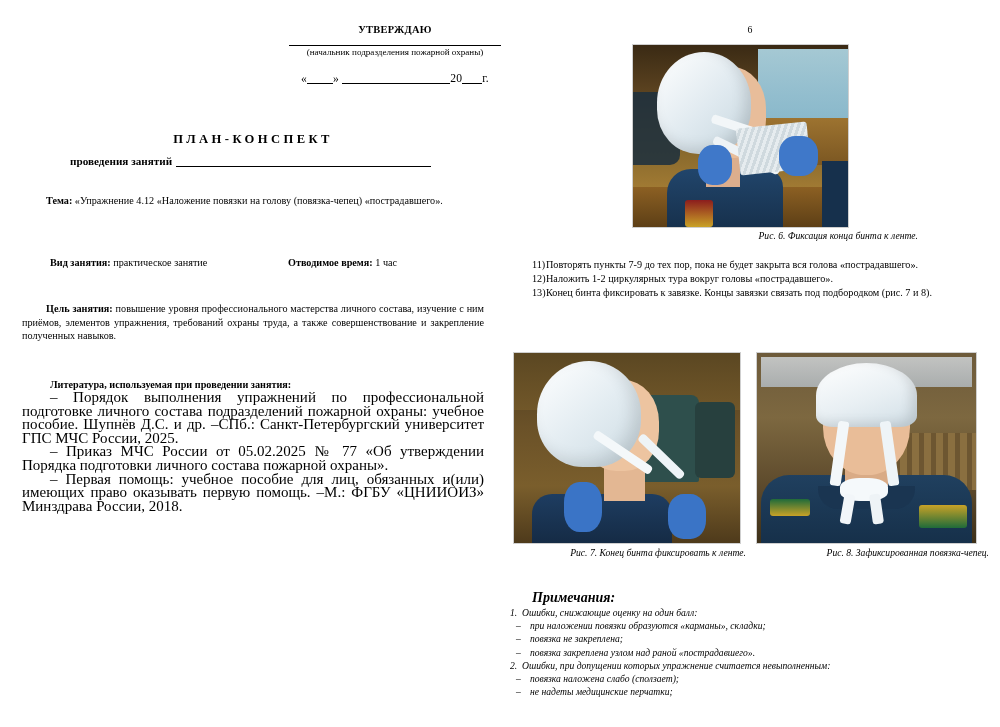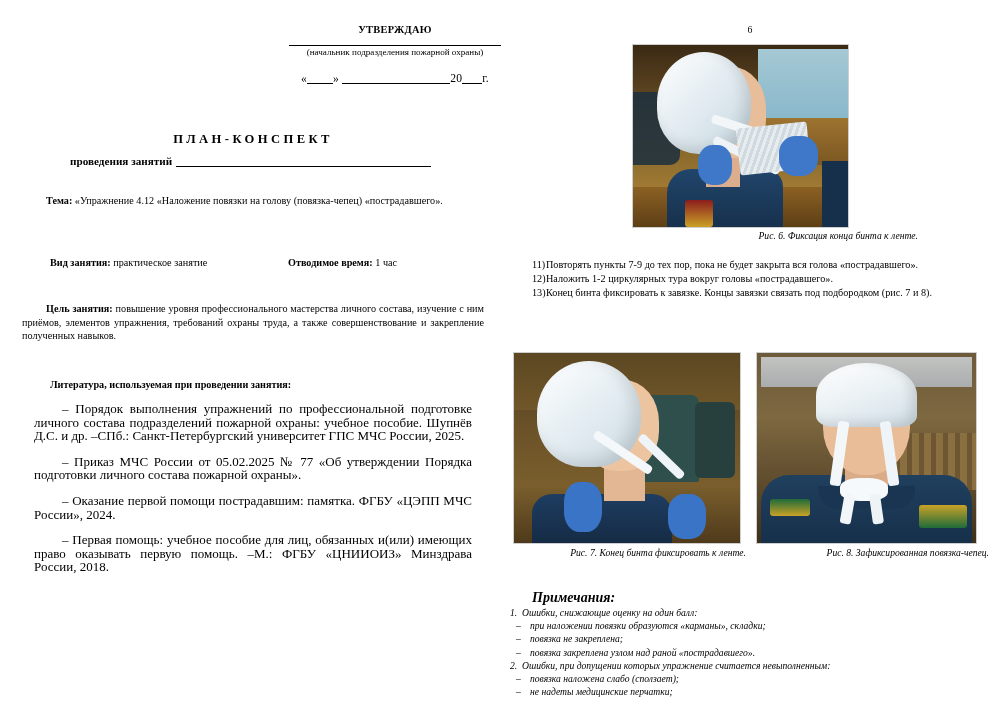--- a/index.html
+++ b/index.html
@@ -84,21 +84,21 @@
   .sec-theme     { left: 0; top: 178px; }
   .sec-kind      { left: 0; top: 241px; }
   .sec-goal      { left: 0; top: 286px; }
   .sec-lit       { left: 0; top: 363px; }
 
   .kind-row { font-size: 10.2px; position: relative; }
   .kind-left  { position: absolute; left: 28px; top: 0; white-space: nowrap; }
   .kind-right { position: absolute; left: 266px; top: 0; white-space: nowrap; }
 
   .lit-head { font-size: 10.2px; font-weight: bold; text-indent: 28px; margin-bottom: 1px; }
-  .lit-item { font-size: 13px; line-height: 13.6px; text-align: justify; text-indent: 28px; margin: 12px; }
+  .lit-item { font-size: 15px; line-height: 13.6px; text-align: justify; text-indent: 28px; margin: 0; }
 
   
   .page-num {
     position: absolute; left: 0; top: 8px; width: 484px;
     text-align: center; font-size: 9.8px;
   }
 
   .fig-wrap-single {
     position: absolute; left: 124px; top: 28px;
     width: 217px; height: 184px;
@@ -279,21 +279,20 @@
       <p class="t indent">
         <span class="b">Цель занятия:</span>
         <span>повышение уровня профессионального мастерства личного состава, изучение с ним приёмов, элементов упражнения, требований охраны труда, а также совершенствование и закрепление полученных навыков.</span>
       </p>
     </div>
 
     <div class="sec sec-lit">
       <div class="lit-head">Литература, используемая при проведении занятия:</div>
       <p class="lit-item">– Порядок выполнения упражнений по профессиональной подготовке личного состава подразделений пожарной охраны: учебное пособие. Шупнёв Д.С. и др. –СПб.: Санкт-Петербургский университет ГПС МЧС России, 2025.</p>
       <p class="lit-item">– Приказ МЧС России от 05.02.2025 № 77 «Об утверждении Порядка подготовки личного состава пожарной охраны».</p>
-      <p class="lit-item">– Оказание первой помощи пострадавшим: памятка. ФГБУ «ЦЭПП МЧС России», 2024.</p>
       <p class="lit-item">– Первая помощь: учебное пособие для лиц, обязанных и(или) имеющих право оказывать первую помощь. –М.: ФГБУ «ЦНИИОИЗ» Минздрава России, 2018.</p>
     </div>
 
   </div>
 </div>
 
 <div class="page page-right">
   <div class="col-inner-right">
 
     <div class="page-num">6</div>

